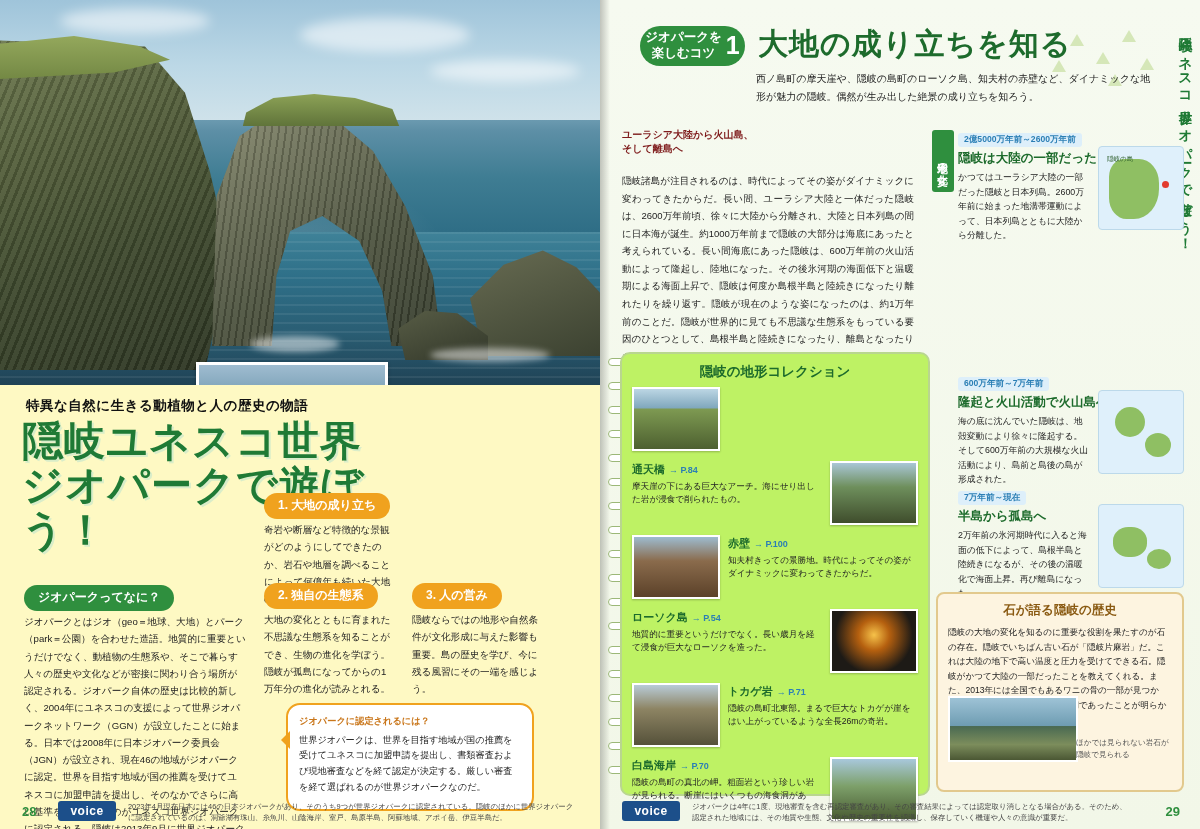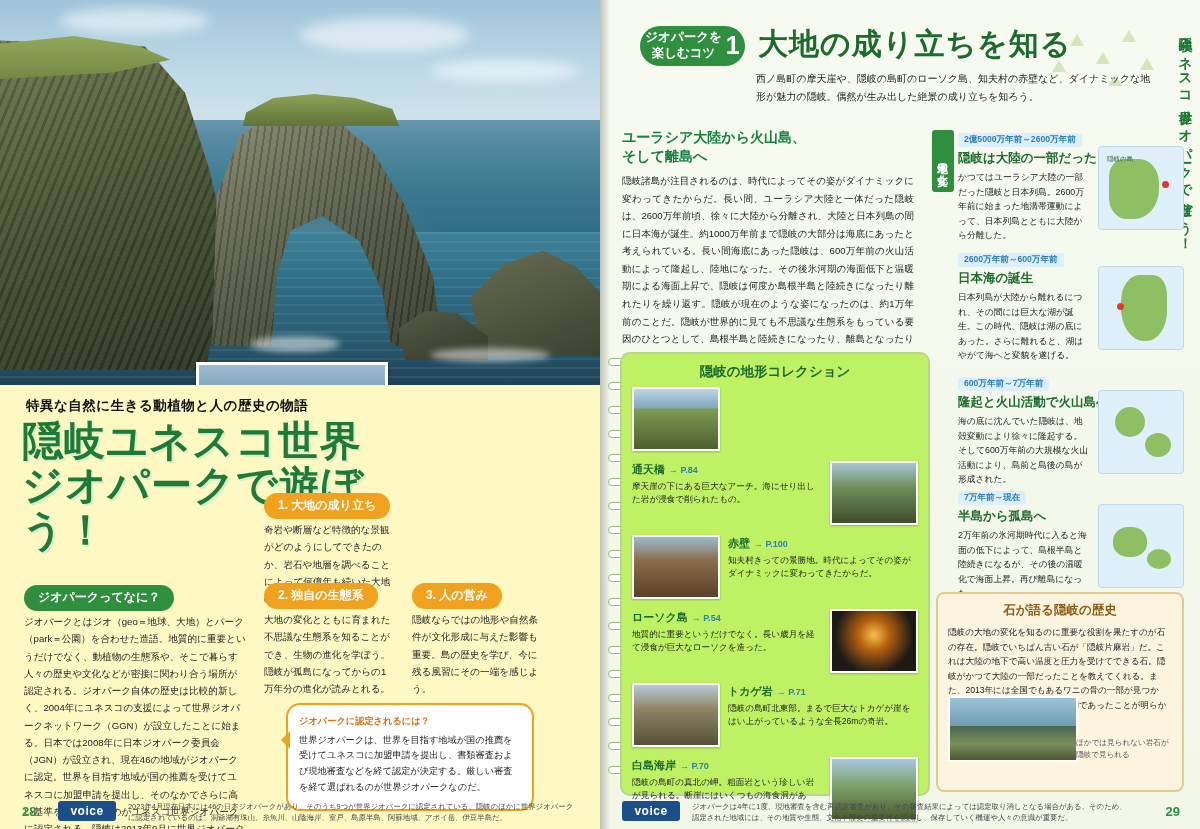--- a/index.html
+++ b/index.html
@@ -114,21 +114,21 @@
   }
   .r-badge .num{font-size:25px;margin-left:4px;}
   .r-title{position:absolute;left:158px;top:24px;font-size:30px;font-weight:bold;color:#1d6b2c;letter-spacing:1px;}
   .r-lead{position:absolute;left:156px;top:70px;width:400px;font-size:10px;line-height:1.8;color:#222;}
 
   .vtitle{
     position:absolute;right:6px;top:26px;width:24px;
     writing-mode:vertical-rl;font-size:13.5px;font-weight:bold;color:#1f7a35;letter-spacing:2px;
   }
 
-  .sec-h{position:absolute;font-size:14px;font-weight:bold;color:#15803d;line-height:1.35;}
+  .sec-h{position:absolute;font-size:10px;font-weight:bold;color:#7f1d1d;line-height:1.35;}
   .r-col{position:absolute;font-size:9.5px;line-height:1.85;color:#222;text-align:justify;}
 
   .collection{
     position:absolute;left:20px;top:352px;width:306px;height:440px;
     background:#bef264;border:2px solid #b9d68f;border-radius:10px;
   }
   .collection h3{margin:0;padding:9px 0 6px;text-align:center;font-size:13.5px;color:#1d6b2c;}
   .coll-item{position:relative;height:68px;margin:0 10px 6px;display:flex;gap:8px;}
   .coll-item .ph{width:84px;height:60px;border:2px solid #fff;box-shadow:0 1px 2px rgba(0,0,0,.25);flex:none;}
   .coll-item .tx{flex:1;font-size:8.6px;line-height:1.55;color:#222;}
@@ -259,29 +259,20 @@
       <span class="when">2億5000万年前～2600万年前</span>
       <h4>隠岐は大陸の一部だった</h4>
       <p>かつてはユーラシア大陸の一部だった隠岐と日本列島。2600万年前に始まった地溝帯運動によって、日本列島とともに大陸から分離した。</p>
       <div class="map">
         <div class="land" style="left:10px;top:12px;width:50px;height:60px;border-radius:30% 40% 50% 35%;"></div>
         <div style="position:absolute;right:14px;top:34px;width:7px;height:7px;background:#e23b2e;border-radius:50%;"></div>
         <div style="position:absolute;left:8px;top:8px;font-size:6.5px;color:#2c5d2a;">隠岐の島</div>
       </div>
     </div>
 
-    <div class="era" style="top:248px;">
-      <span class="when">2600万年前～600万年前</span>
-      <h4>日本海の誕生</h4>
-      <p>日本列島が大陸から離れるにつれ、その間には巨大な湖が誕生。この時代、隠岐は湖の底にあった。さらに離れると、湖はやがて海へと変貌を遂げる。</p>
-      <div class="map">
-        <div class="land" style="left:22px;top:8px;width:46px;height:66px;border-radius:40% 30% 45% 50%;"></div>
-        <div style="position:absolute;left:18px;top:36px;width:7px;height:7px;background:#e23b2e;border-radius:50%;"></div>
-      </div>
-    </div>
 
     <div class="era" style="top:372px;">
       <span class="when">600万年前～7万年前</span>
       <h4>隆起と火山活動で火山島へ</h4>
       <p>海の底に沈んでいた隠岐は、地殻変動により徐々に隆起する。そして600万年前の大規模な火山活動により、島前と島後の島が形成された。</p>
       <div class="map">
         <div class="land" style="left:16px;top:16px;width:30px;height:30px;border-radius:50%;"></div>
         <div class="land" style="left:46px;top:42px;width:26px;height:24px;border-radius:50%;"></div>
       </div>
     </div>

